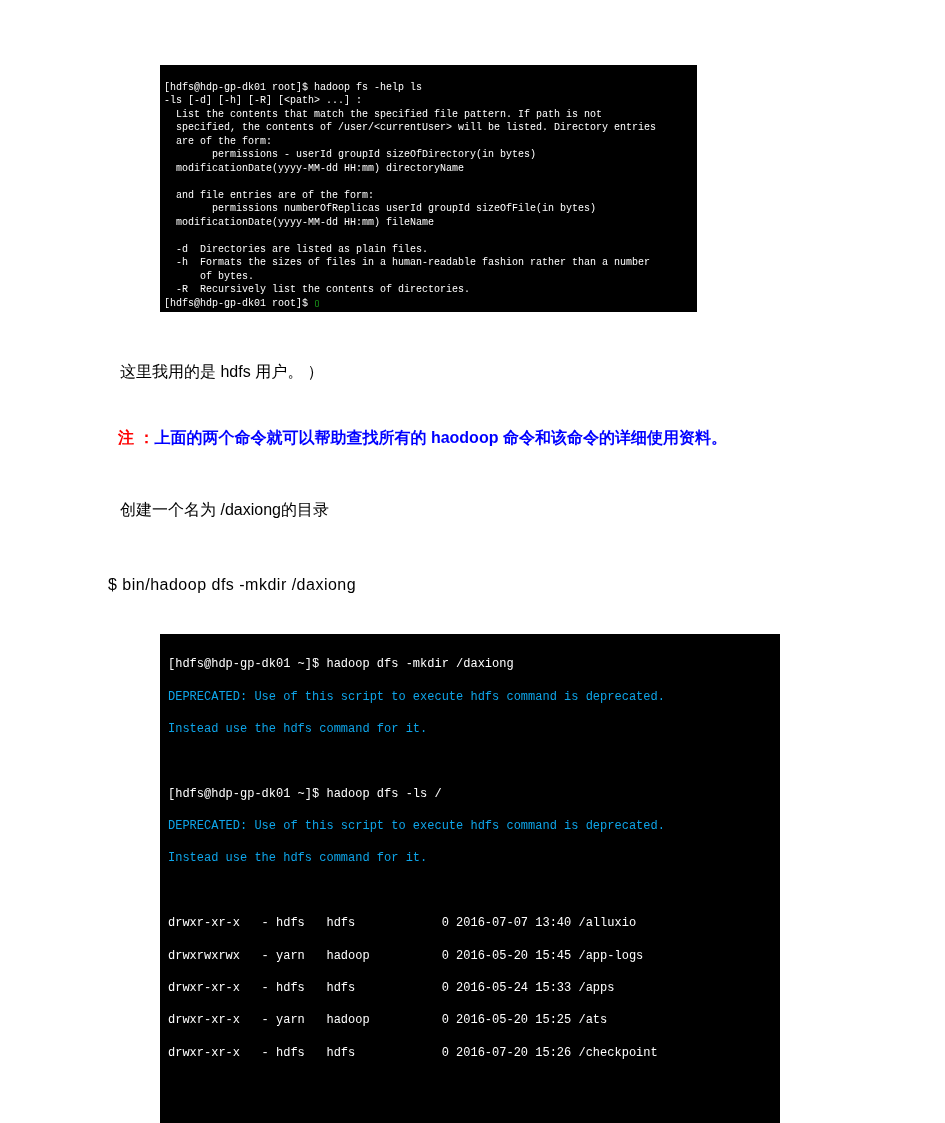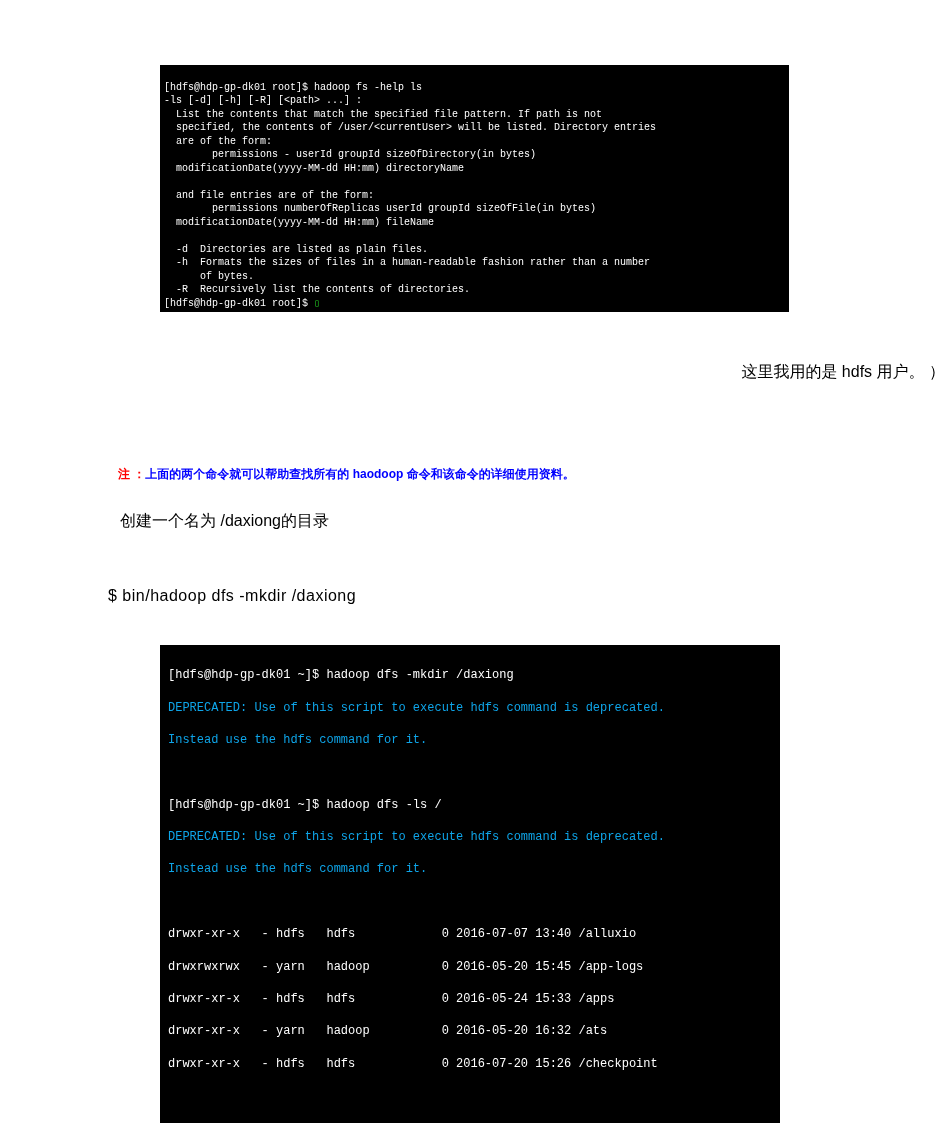--- a/index.html
+++ b/index.html
@@ -14,30 +14,30 @@
     .terminal {
       background: #000;
       color: #fff;
       font-family: "Consolas", "Courier New", monospace;
       white-space: pre;
       overflow: hidden;
       line-height: 1.35;
     }
     .t1 {
       margin: 65px 0 0 160px;
-      width: 629px;
+      width: 537px;
       font-size: 10px;
       padding: 2px 0 2px 4px;
     }
     .t1 .prompt-green { color: #22cc22; }
-    .p1 { margin: 50px 0 16px 120px; font-size: 16px; text-align: right; }
-    .note { margin: 83px 0 0 118px; font-size: 12px; font-weight: bold; }
+    .p1 { margin: 50px 0 16px 120px; font-size: 16px; }
+    .note { margin: 45px 0 0 118px; font-size: 16px; font-weight: bold; }
     .note-red { color: #ff0000; }
     .note-blue { color: #0000ff; }
-    .p2 { margin: 28px 0 0 120px; font-size: 16px; }
+    .p2 { margin: 51px 0 0 120px; font-size: 16px; }
     .cmdline { margin: 55px 0 0 108px; font-size: 16px; font-family: Arial, sans-serif; letter-spacing: 0.5px; }
     .t2 {
       margin: 40px 0 0 160px;
       width: 620px;
       font-size: 12px;
       padding: 6px 4px 4px 8px;
     }
     .t2 .row { white-space: pre; }
     .t2 .dep { color: #0ea5e9; }
   </style>
@@ -79,21 +79,21 @@
 <div class="row dep">DEPRECATED: Use of this script to execute hdfs command is deprecated.</div>
 <div class="row dep">Instead use the hdfs command for it.</div>
 <div class="row">&nbsp;</div>
 <div class="row">[hdfs@hdp-gp-dk01 ~]$ hadoop dfs -ls /</div>
 <div class="row dep">DEPRECATED: Use of this script to execute hdfs command is deprecated.</div>
 <div class="row dep">Instead use the hdfs command for it.</div>
 <div class="row">&nbsp;</div>
 <div class="row">drwxr-xr-x   - hdfs   hdfs            0 2016-07-07 13:40 /alluxio</div>
 <div class="row">drwxrwxrwx   - yarn   hadoop          0 2016-05-20 15:45 /app-logs</div>
 <div class="row">drwxr-xr-x   - hdfs   hdfs            0 2016-05-24 15:33 /apps</div>
-<div class="row">drwxr-xr-x   - yarn   hadoop          0 2016-05-20 16:32 /ats</div>
+<div class="row">drwxr-xr-x   - yarn   hadoop          0 2016-05-20 15:25 /ats</div>
 <div class="row">drwxr-xr-x   - hdfs   hdfs            0 2016-07-20 15:26 /checkpoint</div>
 
 
 
 
 
 
 
 
 

